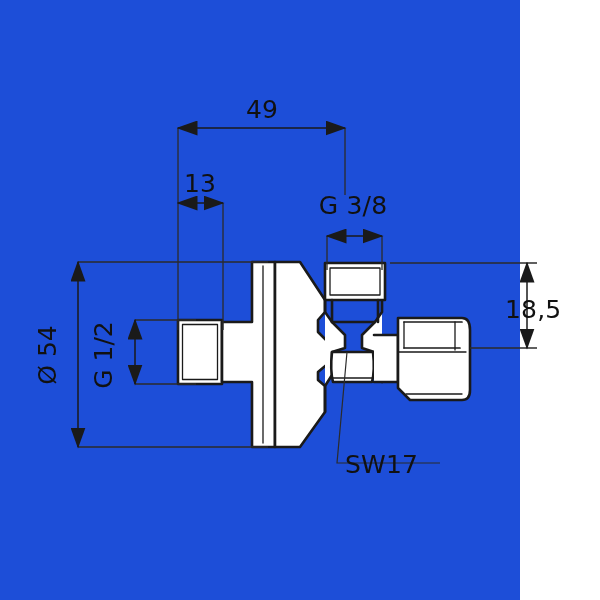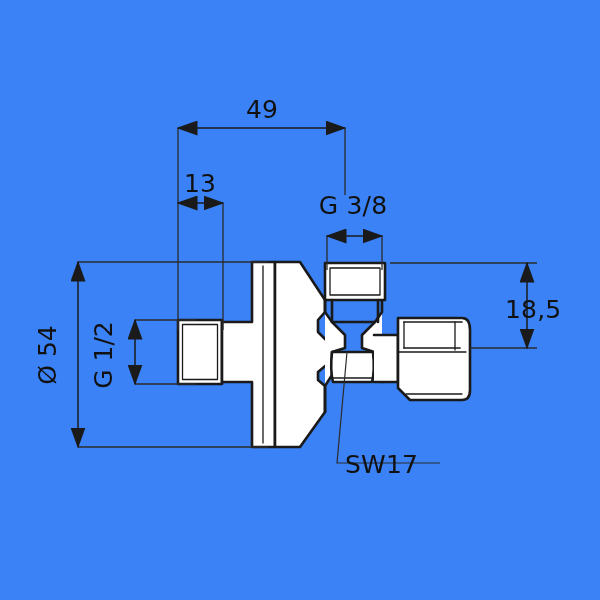--- a/index.html
+++ b/index.html
@@ -8,23 +8,23 @@
     background: #ffffff;
   }
   body {
     width: 600px;
     height: 600px;
     font-family: "DejaVu Sans", "Liberation Sans", sans-serif;
     overflow: hidden;
   }
   #drawing-root {
     position: relative;
-    width: 600px;
+    width: 520px;
     height: 600px;
-    background: #3b82f6;
+    background: #1d4ed8;
   }
   svg#technical-drawing {
     display: block;
     width: 600px;
     height: 600px;
   }
   .part-outline {
     fill: #ffffff;
     stroke: #1a1a1a;
     stroke-width: 2.6;

